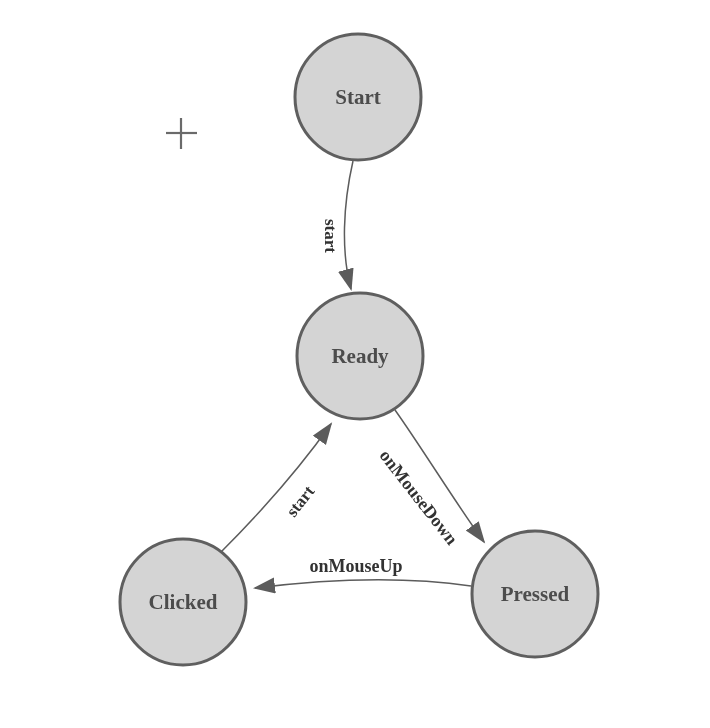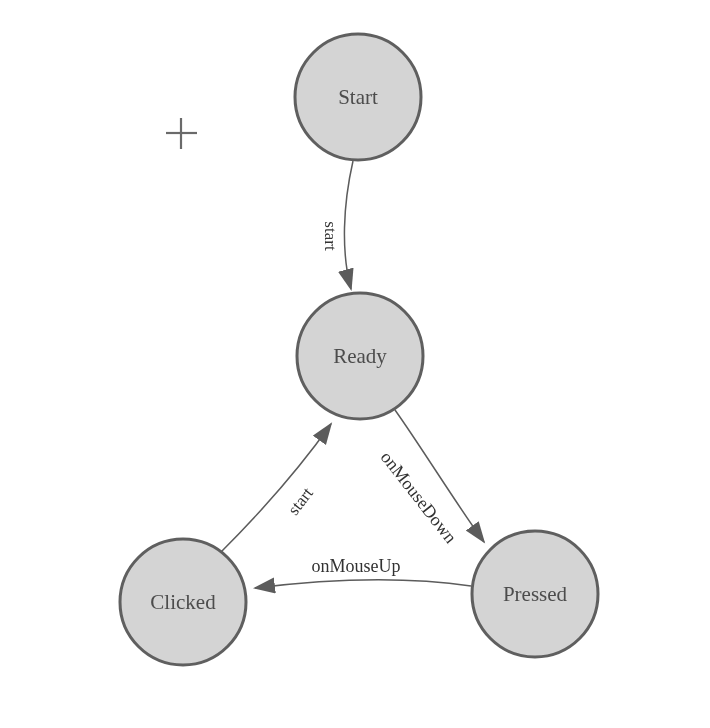--- a/index.html
+++ b/index.html
@@ -4,21 +4,21 @@
 <style>
   html, body {
     margin: 0;
     padding: 0;
     background: #ffffff;
     width: 710px;
     height: 728px;
     overflow: hidden;
     font-family: "Liberation Serif", serif;
   }
-  .canvas-wrap { width: 626px; height: 728px; }
+  .canvas-wrap { width: 626px; height: 728px; font-weight: bold; }
   .node-circle { stroke-width: 3px; }
   .edge-path { fill: none; stroke-width: 1.5px; }
   .node-label {
     font-family: "Liberation Serif", serif;
     font-size: 21px;
     text-anchor: middle;
   }
   .edge-label {
     font-family: "Liberation Serif", serif;
     font-size: 18px;

